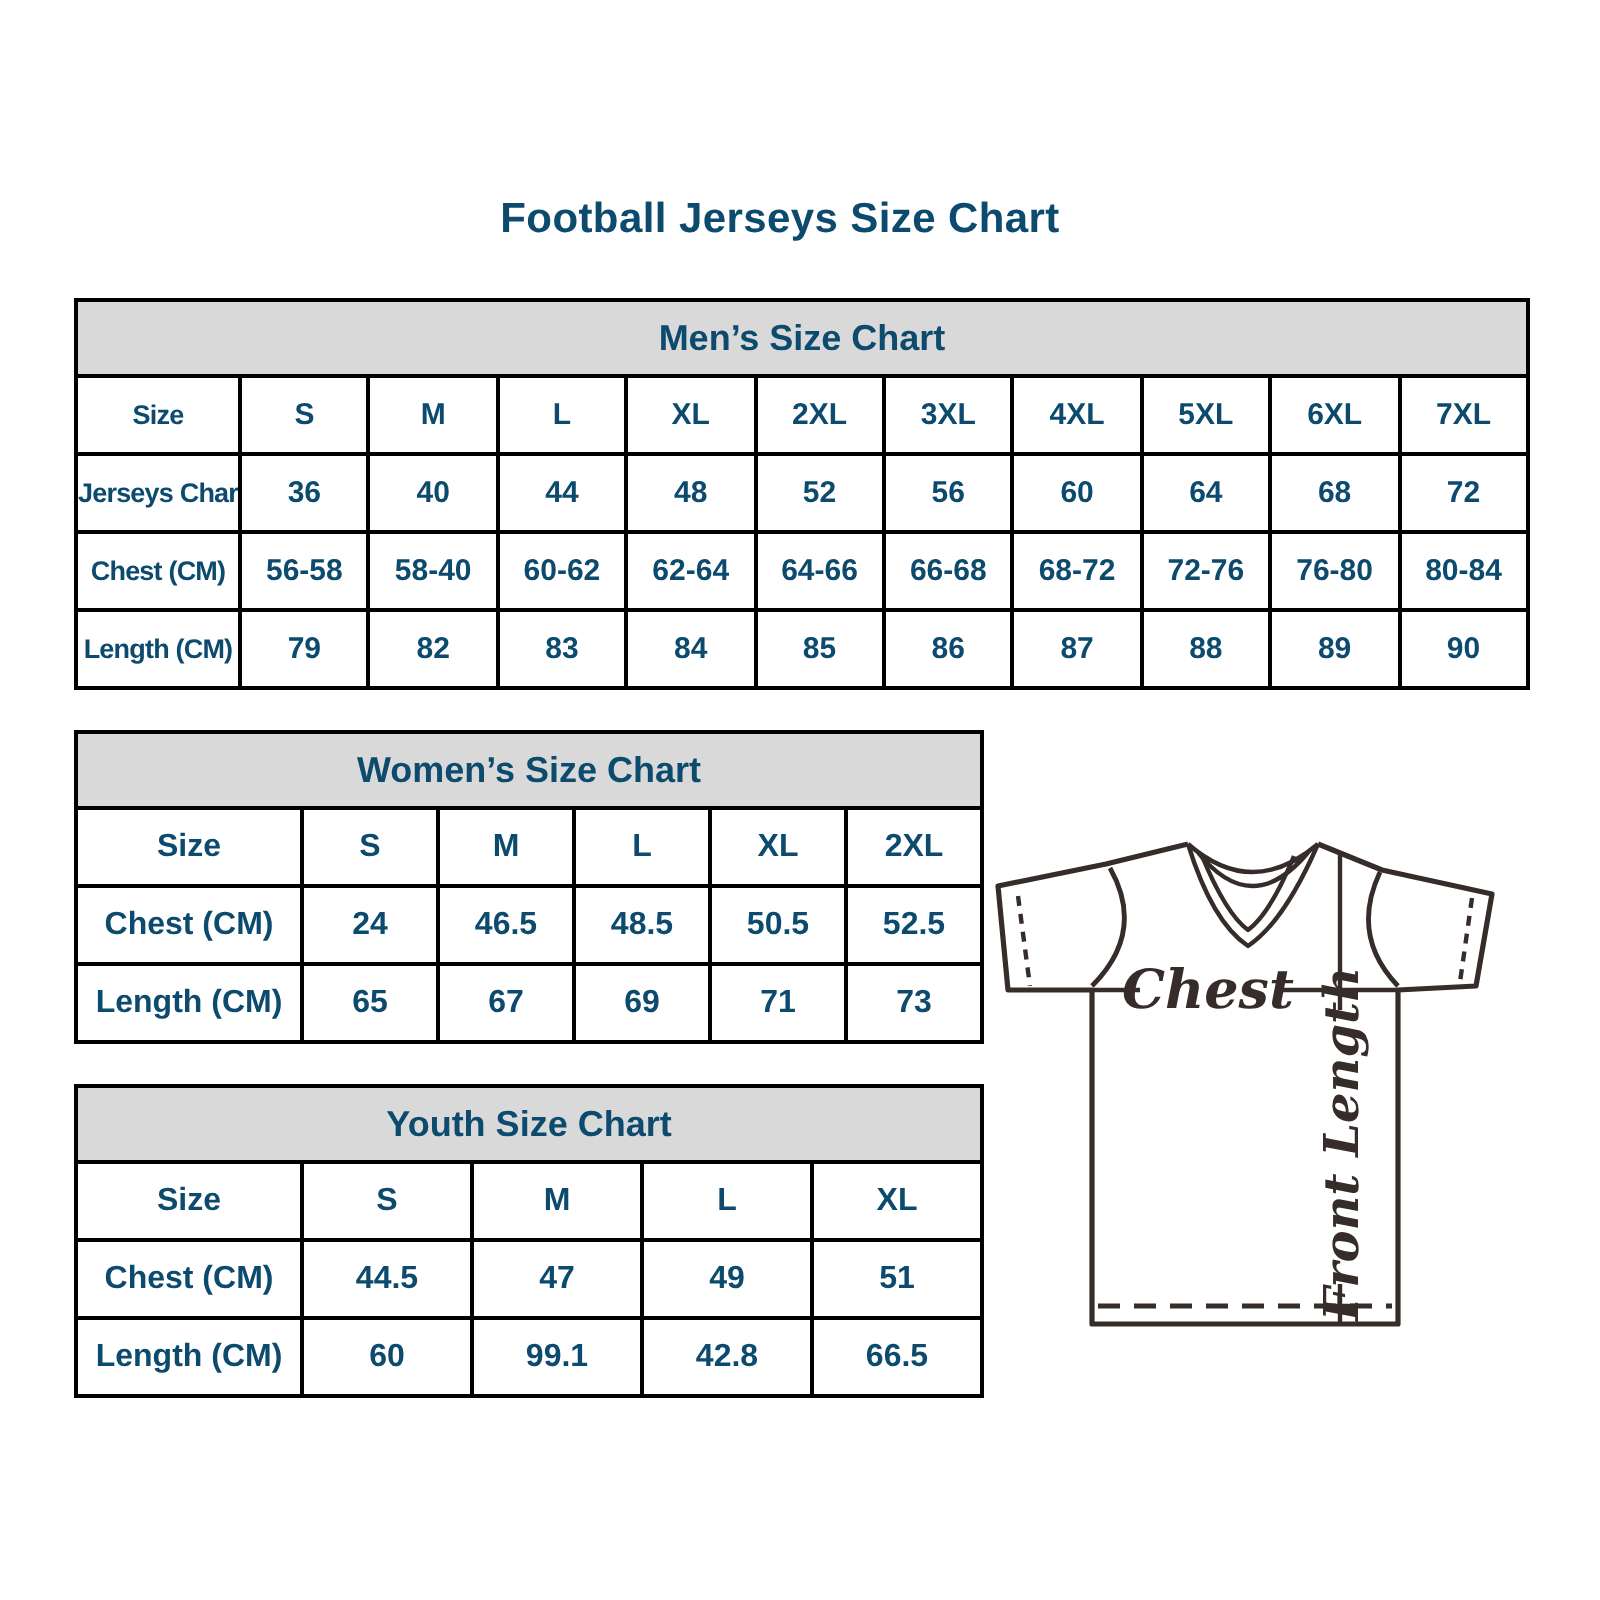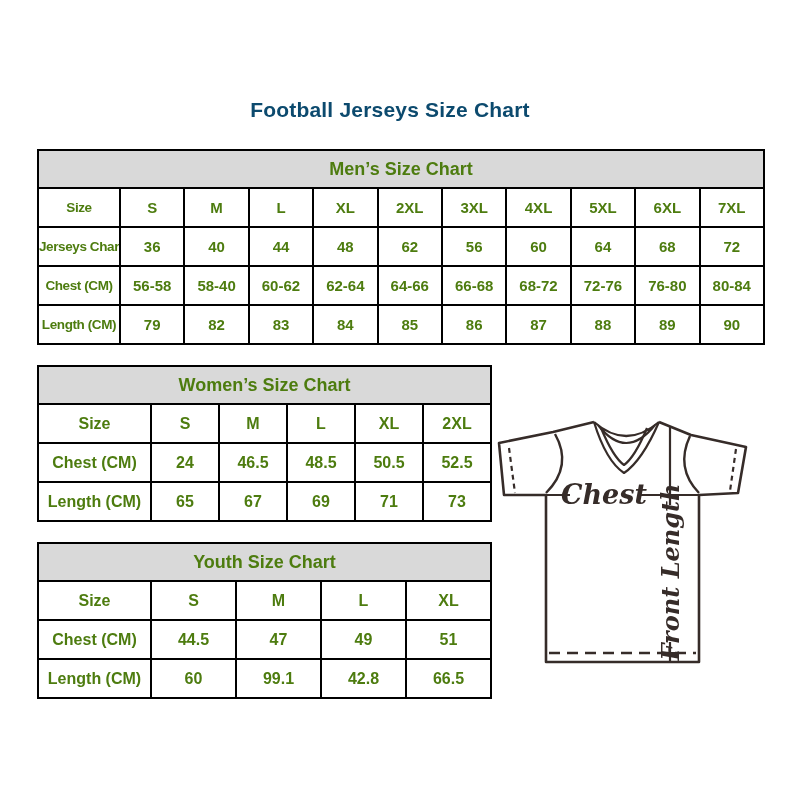--- a/index.html
+++ b/index.html
@@ -7,21 +7,21 @@
   .page { position:relative; width:800px; height:800px; background:#fff; overflow:hidden; }
 
   .page-title {
     position:absolute; top:98px; left:0; width:780px;
     text-align:center; font-size:21px; font-weight:bold; color:#0c4a6e;
     letter-spacing:0.2px;
   }
 
   table.size-table {
     position:absolute; border-collapse:collapse; table-layout:fixed;
-    background:#fff; color:#4d7c0f;
+    background:#fff; color:#0c4a6e;
   }
   .size-table th, .size-table td {
     border:2px solid #000; text-align:center; vertical-align:middle;
     font-weight:bold; padding:0; overflow:hidden; white-space:nowrap;
   }
   .size-table .tbl-head {
     background:var(--header-bg,#d9d9d9); font-size:18px; height:36px;
   }
   #men-table { left:37px; top:149px; width:728px; }
   #men-table tbody td, #men-table tbody th { height:37px; font-size:15px; }
@@ -80,21 +80,21 @@
           <td>5XL</td>
           <td>6XL</td>
           <td>7XL</td>
         </tr>
         <tr>
           <th>Jerseys Chart</th>
           <td>36</td>
           <td>40</td>
           <td>44</td>
           <td>48</td>
-          <td>62</td>
+          <td>52</td>
           <td>56</td>
           <td>60</td>
           <td>64</td>
           <td>68</td>
           <td>72</td>
         </tr>
         <tr>
           <th>Chest (CM)</th>
           <td>56-58</td>
           <td>58-40</td>

